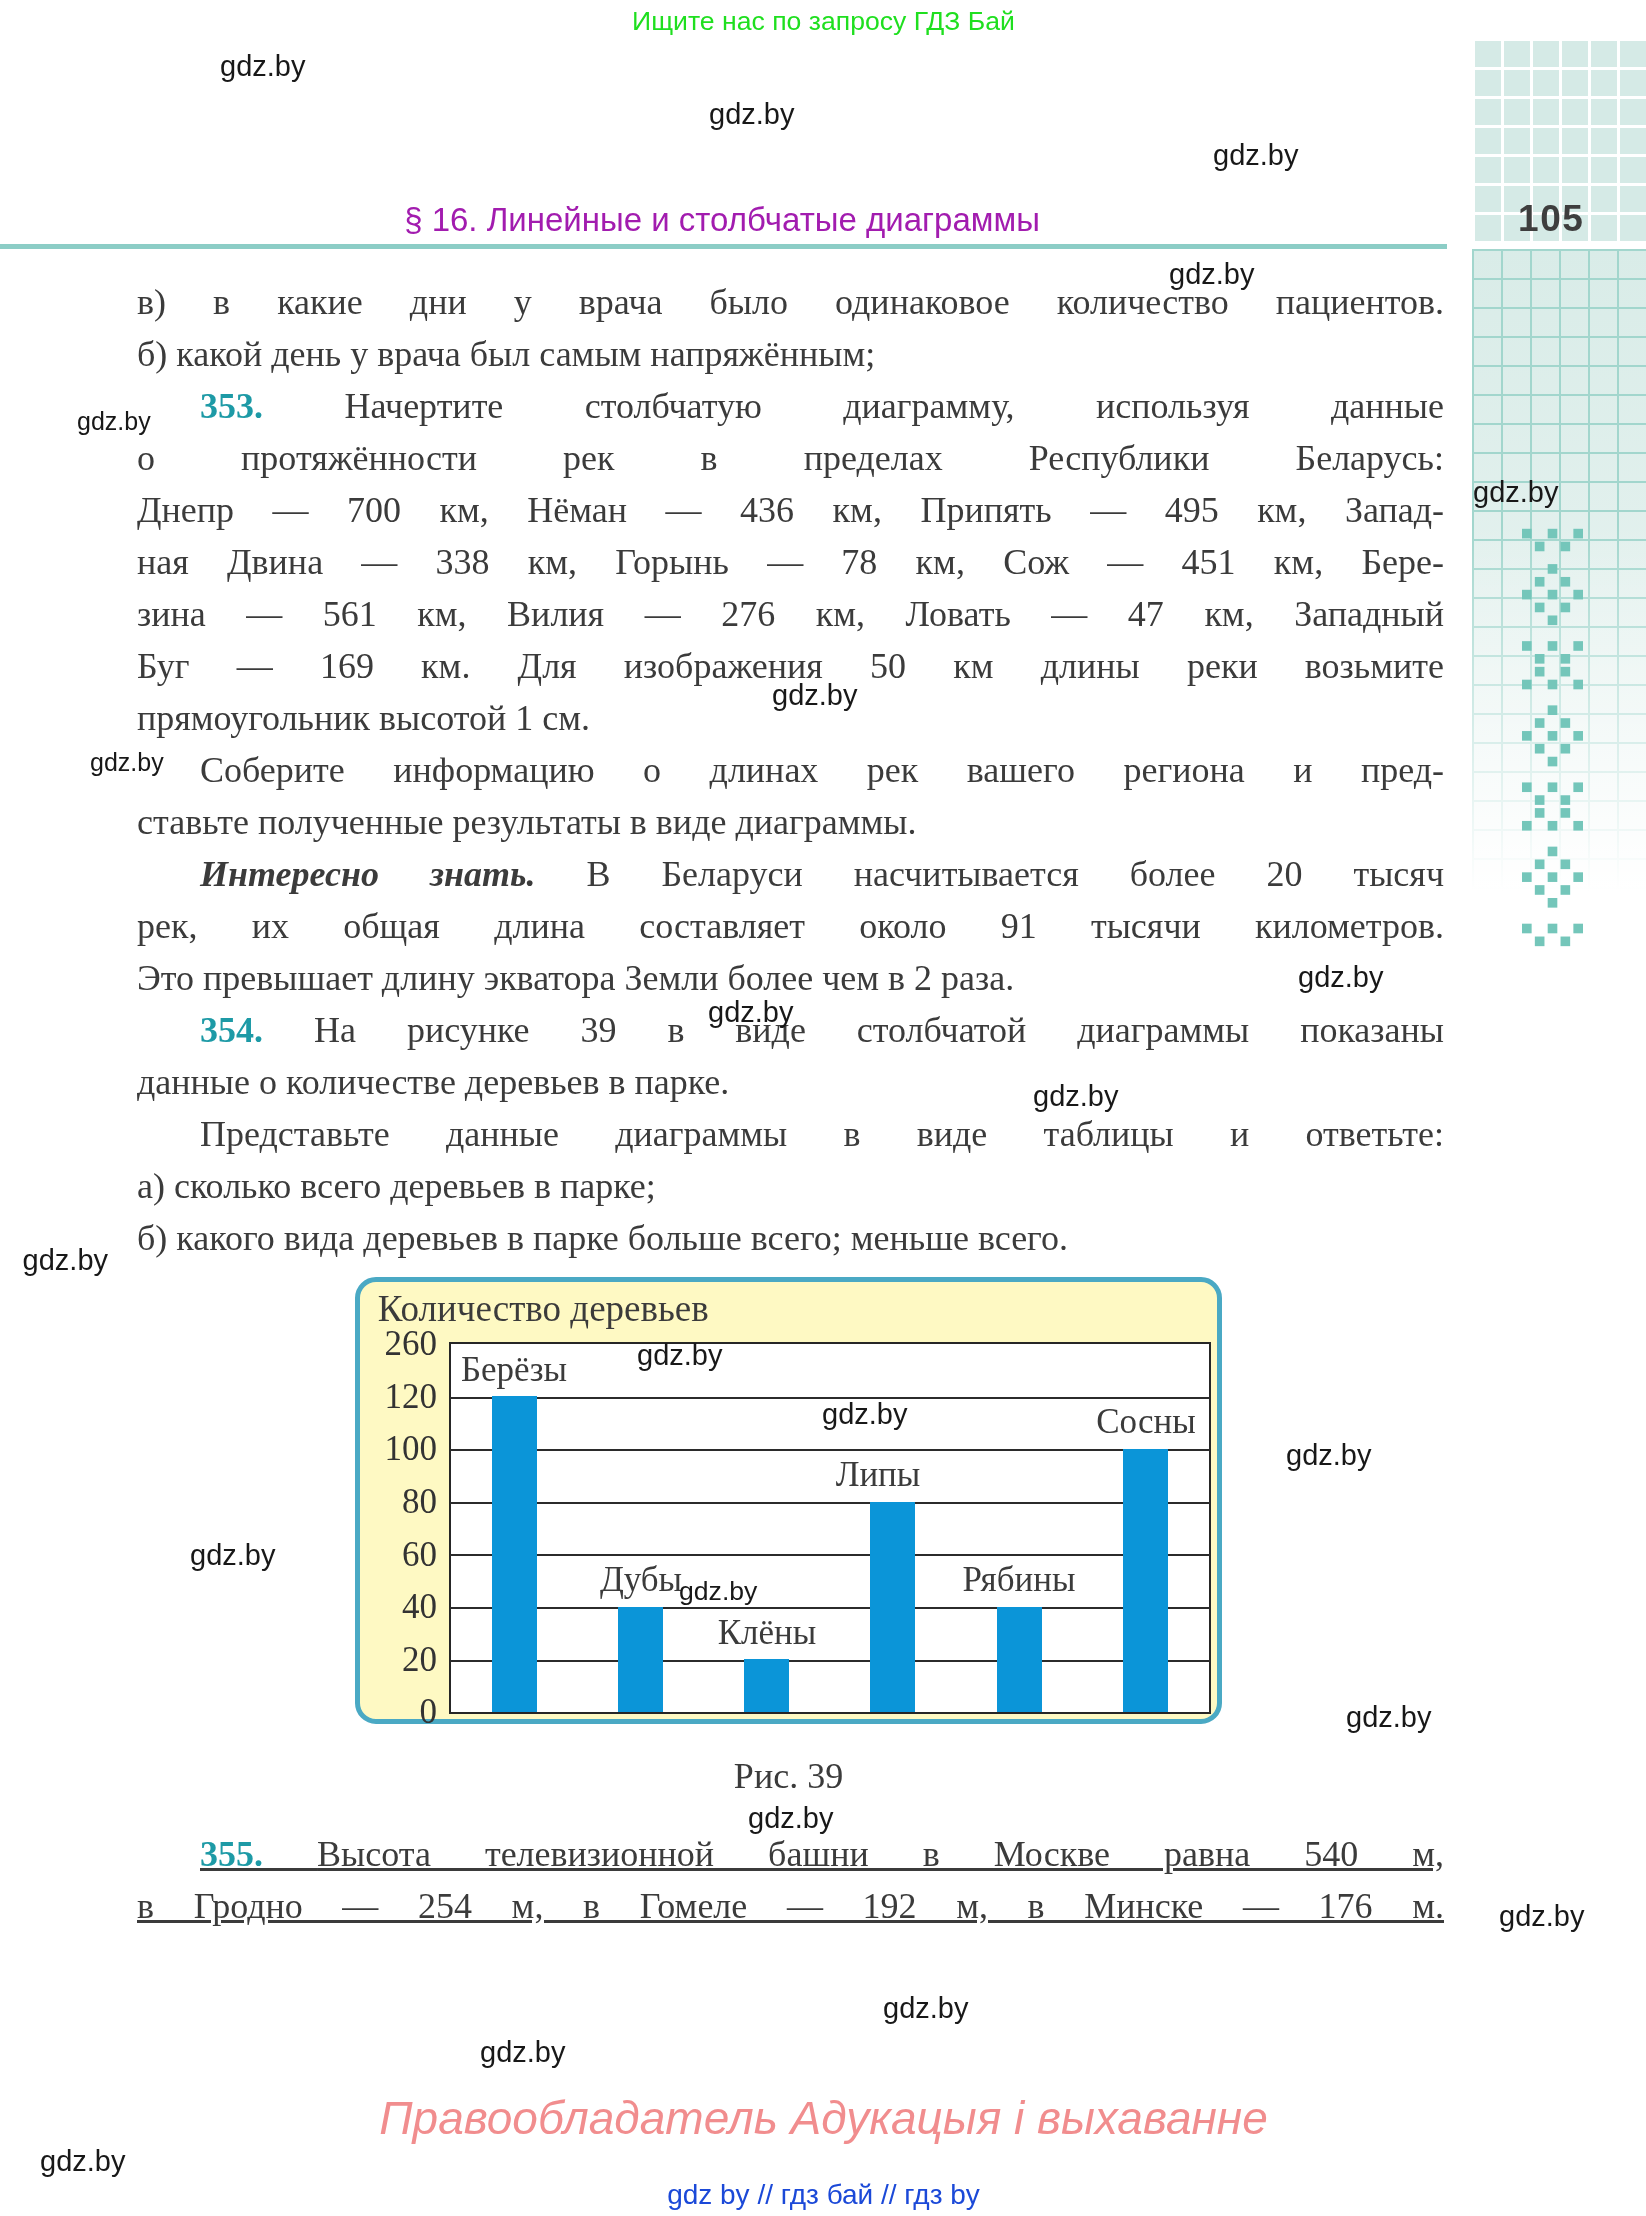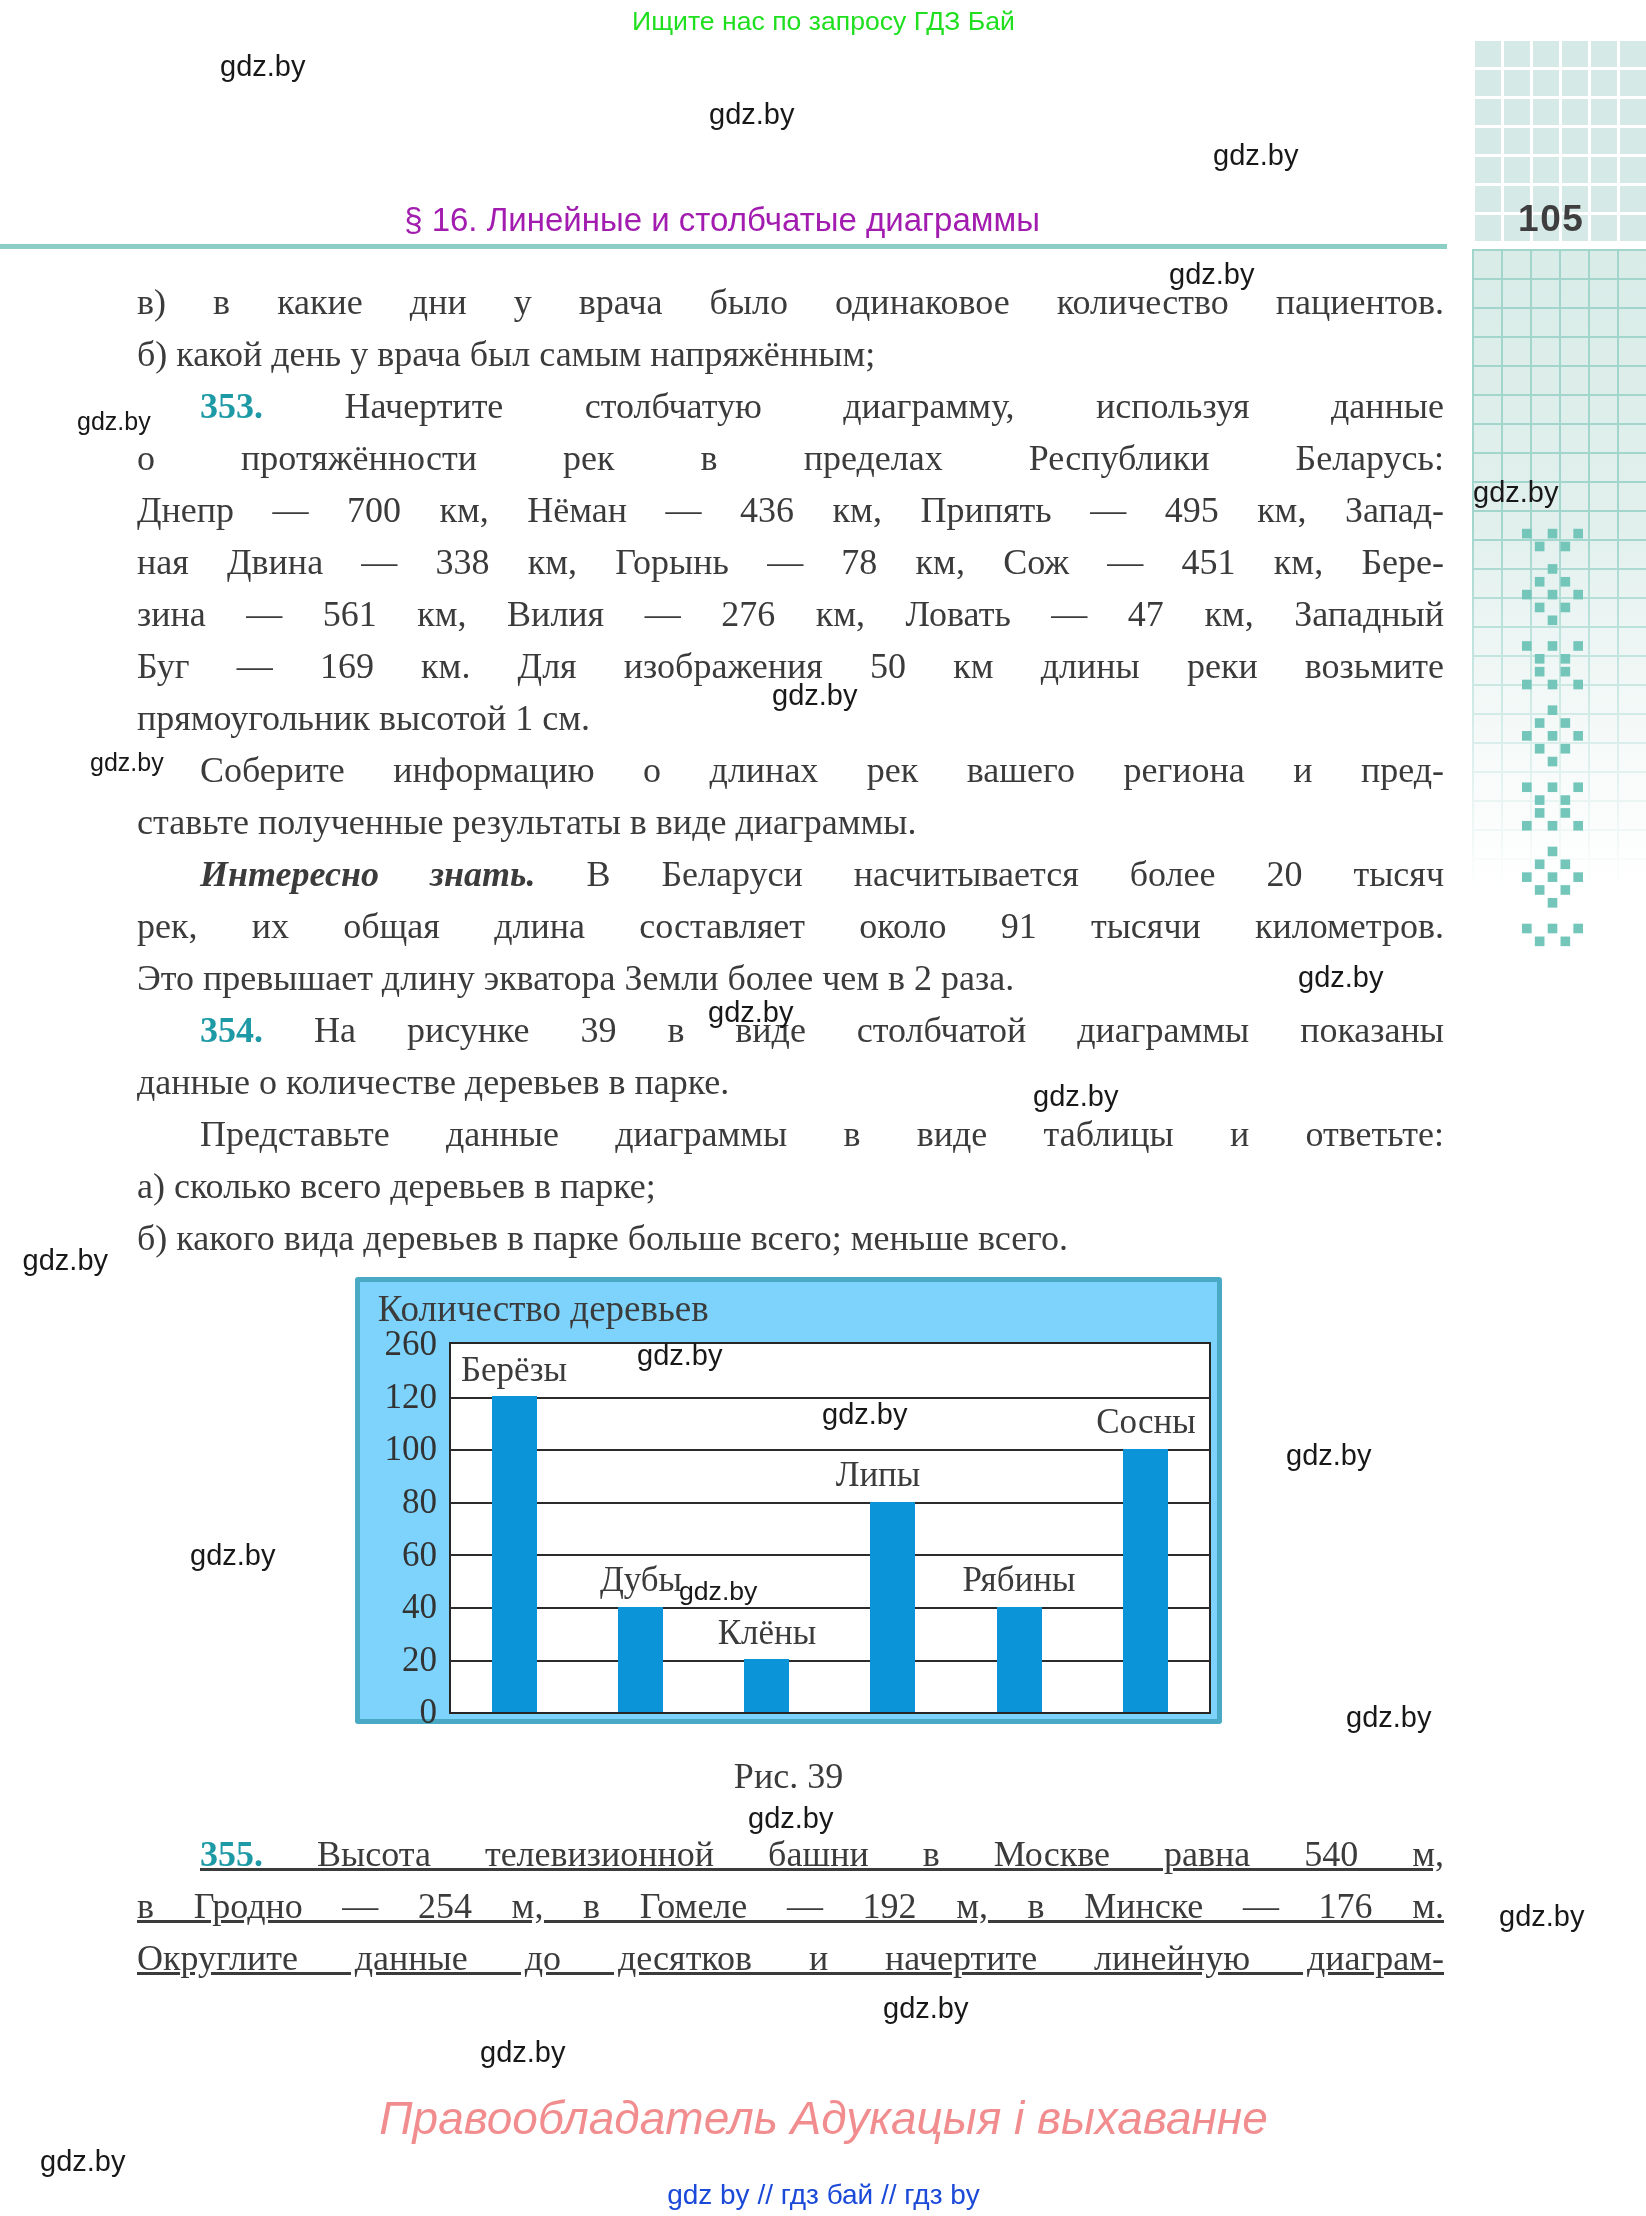--- a/index.html
+++ b/index.html
@@ -35,21 +35,21 @@
   #tb1{top:277px;}
   #tb2{top:1829px;text-decoration:underline;}
   .line{height:52px;font-size:36px;line-height:50px;text-align:justify;color:#3b3b3b;}
   .line.j{text-align-last:justify;}
   .line.ind{text-indent:63px;}
   .tasknum{color:#1d9aa6;font-weight:bold;}
   .lead{font-weight:bold;font-style:italic;}
 
   
   .chartbox{position:absolute;left:355px;top:1277px;width:867px;height:447px;
-            background:#7dd3fc;border:5.6px solid #4aa9c4;border-radius:3px;box-sizing:border-box;}
+            background:#fef9c3;border:5.6px solid #4aa9c4;border-radius:21px;box-sizing:border-box;}
   .charttitle{position:absolute;left:17.7px;top:4.8px;font-size:37px;color:#3b3b3b;}
   .plot{position:absolute;left:89px;top:60px;width:758px;height:368px;background:#ffffff;
         border:2.4px solid #262626;}
   .gridline{position:absolute;left:-0.8px;right:-0.8px;height:2.4px;background:#2b2b2b;}
   .bar{position:absolute;bottom:0;width:45px;background:#0b95d8;}
   .barlabel{position:absolute;width:242px;text-align:center;font-size:35px;color:#3b3b3b;}
   .ytick{position:absolute;left:0;width:77px;text-align:right;font-size:35px;color:#333333;
          transform:translateY(-50%);}
   .caption{position:absolute;left:355px;top:1755px;width:867px;text-align:center;
            font-size:36px;color:#3b3b3b;}
@@ -168,21 +168,20 @@
       <div class="ytick" style="top: 220px;">80</div>
       <div class="ytick" style="top: 167px;">100</div>
       <div class="ytick" style="top: 115px;">120</div>
       <div class="ytick" style="top: 62px;">260</div>
     </div>
   <div class="caption">Рис. 39</div>
 
   <div class="textblock" id="tb2">
     <div class="line j ind"><span class="tasknum">355.</span> <span>Высота телевизионной башни в Москве равна 540 м,</span></div>
     <div class="line j">в Гродно — 254 м, в Гомеле — 192 м, в Минске — 176 м.</div>
-    <div class="line j">Округлите данные до десятков и начертите линейную диаграм-</div>
   </div>
 
   <div class="footer-pink">Правообладатель Адукацыя і выхаванне</div>
   <div class="footer-blue">gdz by  //  гдз бай  //  гдз by</div>
 
   <div class="wm" style="left:220px;top:50px">gdz.by</div>
   <div class="wm" style="left:709px;top:98px">gdz.by</div>
   <div class="wm" style="left:1213px;top:139px">gdz.by</div>
   <div class="wm" style="left:1169px;top:258px">gdz.by</div>
   <div class="wm" style="left:77px;top:407px;font-size:25px">gdz.by</div>

